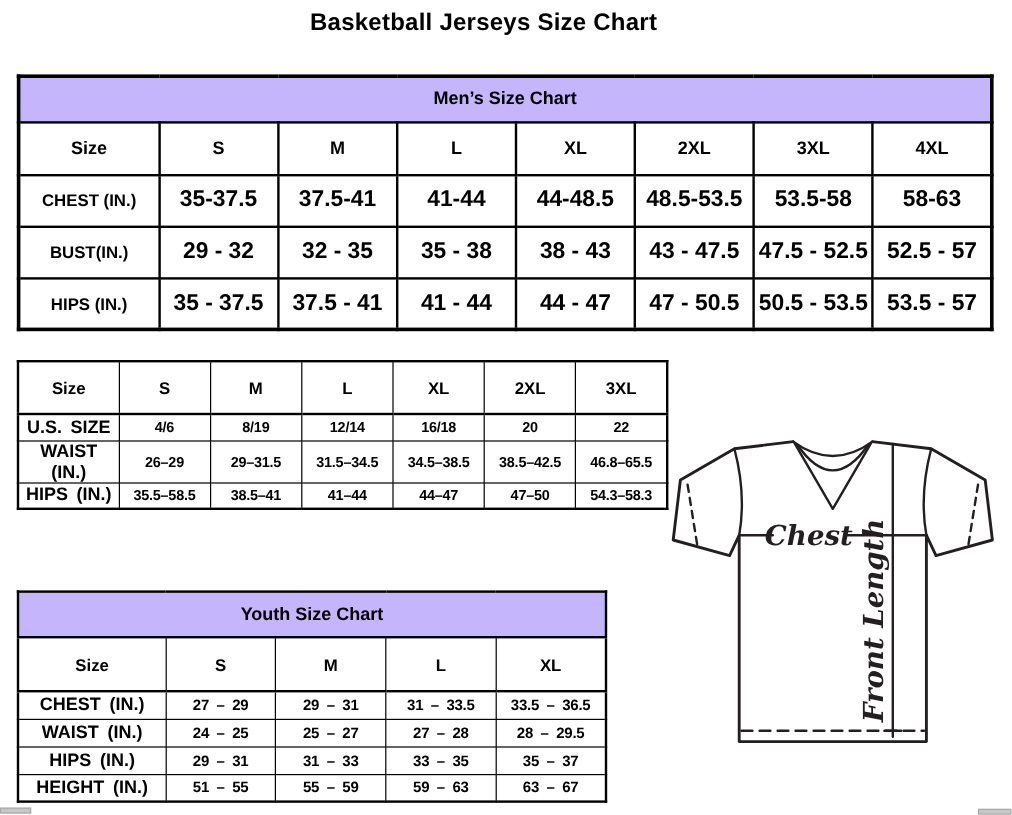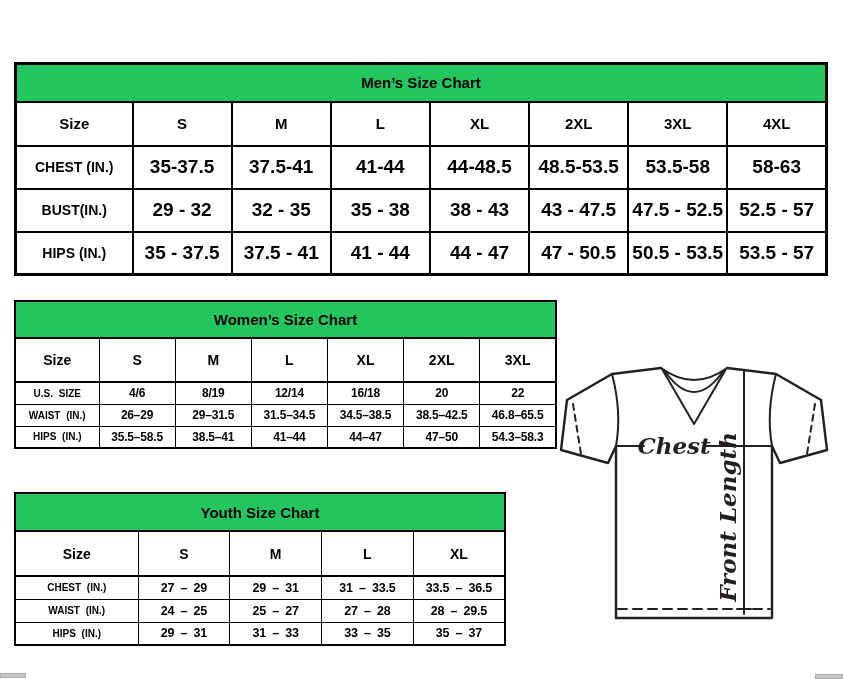--- a/index.html
+++ b/index.html
@@ -5,38 +5,38 @@
   * { margin:0; padding:0; box-sizing:border-box; }
   html,body { width:843px; height:679px; background:#fff; overflow:hidden;
               font-family:"Liberation Sans", sans-serif; color:#000; position:relative; }
   .page { position:relative; width:843px; height:679px; }
 
   .page-title { position:absolute; left:0; top:8px; width:806px; text-align:center;
                 font-size:20px; font-weight:bold; letter-spacing:0.2px; }
 
   table { border-collapse:collapse; table-layout:fixed; position:absolute; background:#fff; }
   th, td { text-align:center; vertical-align:middle; }
-  .chart-title { background:#22c55e; font-weight:bold; font-size:15px; }
+  .chart-title { background:#c4b5fd; font-weight:bold; font-size:15px; }
 
   
   .mens { left:14px; top:62px; width:814px; border:3px solid #000; }
   .mens th, .mens td { border:2px solid #000; font-weight:bold; }
   .mens .chart-title-row { height:38px; }
   .mens .head-row { height:44px; }
   .mens .data-row { height:43px; }
   .mens th { font-size:15px; }
   .mens td { font-size:19px; }
   .mens .row-label { font-size:14px; }
 
   
   .small { border:2px solid #000; }
   .small th, .small td { border:1px solid #000; font-weight:bold; }
   .small .chart-title-row th { border-bottom:2px solid #000; }
   .small .head-row th { font-size:14px; border-bottom:2px solid #000; }
-  .small .row-label { font-size:10px; word-spacing:3px; }
+  .small .row-label { font-size:15px; word-spacing:3px; }
   .small .val { font-size:12px; letter-spacing:-0.2px; }
 
   .womens { left:14px; top:300px; width:543px; }
   .womens .chart-title-row { height:37px; }
   .womens .head-row { height:44px; }
   .womens .data-row { height:22px; }
 
   .youth { left:14px; top:492px; width:492px; }
   .youth .chart-title-row { height:38px; }
   .youth .head-row { height:45px; }
@@ -50,20 +50,21 @@
 
   .scroll-frag { position:absolute; background:#c7c7c7; border:1px solid #aaa; }
   .scroll-frag.left  { left:0;   top:673px; width:26px; height:5px; }
   .scroll-frag.right { left:815px; top:674px; width:28px; height:5px; }
 </style>
 </head>
 <body>
 
 <div class="page">
 
+  <div class="page-title">Basketball Jerseys Size Chart</div>
 
   <table class="mens">
     <colgroup>
         <col style="width:117px">
         <col>
         <col>
         <col>
         <col>
         <col>
         <col>
@@ -120,23 +121,20 @@
     <colgroup>
         <col style="width:84px">
         <col>
         <col>
         <col>
         <col>
         <col>
         <col>
       </colgroup>
     <tbody>
-        <tr class="chart-title-row">
-      <th colspan="7" class="chart-title">Women’s Size Chart</th>
-    </tr>
     <tr class="head-row">
       <th>Size</th>
       <th>S</th>
       <th>M</th>
       <th>L</th>
       <th>XL</th>
       <th>2XL</th>
       <th>3XL</th>
     </tr>
     <tr class="data-row">
@@ -202,20 +200,27 @@
       <td class="val">27 – 28</td>
       <td class="val">28 – 29.5</td>
     </tr>
     <tr class="data-row">
       <td class="row-label">HIPS (IN.)</td>
       <td class="val">29 – 31</td>
       <td class="val">31 – 33</td>
       <td class="val">33 – 35</td>
       <td class="val">35 – 37</td>
     </tr>
+    <tr class="data-row">
+      <td class="row-label">HEIGHT (IN.)</td>
+      <td class="val">51 – 55</td>
+      <td class="val">55 – 59</td>
+      <td class="val">59 – 63</td>
+      <td class="val">63 – 67</td>
+    </tr>
   </tbody>
     </table>
 
   <div class="jersey-wrap">
     <svg width="272" height="266" viewBox="0 0 272 266">
       <g fill="none" stroke="#231f20" stroke-width="2.4" stroke-linejoin="round" stroke-linecap="round">
 
         <path d="M 103,6 L 54,12 L 9,38 L 3,88 L 50,101 L 58,84 L 58,256 L 214,256 L 214,84 L 222,101 L 269,88 L 263,38 L 218,12 L 169,6"></path>
 
         <path stroke-width="2" d="M 54,12 Q 64,50 58,84"></path>

